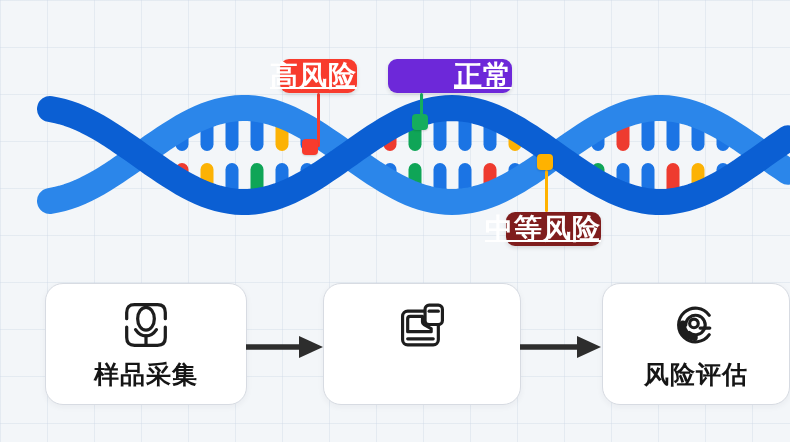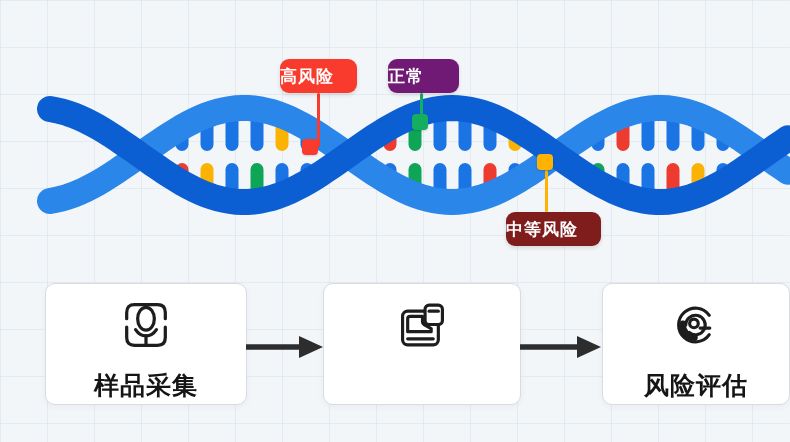--- a/index.html
+++ b/index.html
@@ -9,29 +9,29 @@
     background-color:#f3f6f9;
     background-image:
       linear-gradient(to right, rgba(205,216,230,.40) 1px, transparent 1px),
       linear-gradient(to bottom, rgba(205,216,230,.40) 1px, transparent 1px);
     background-size:47px 47px;
   }
   #dna-svg{position:absolute;left:0;top:0;}
   .pointer-line{position:absolute;width:3px;border-radius:2px;}
   .risk-marker{position:absolute;width:16px;height:16px;border-radius:4px;box-shadow:0 1px 2px rgba(0,0,0,.15);}
   .risk-pill{
-    position:absolute;display:flex;align-items:center;justify-content:flex-start;
-    color:#ffffff;font-weight:700;font-size:17px;letter-spacing:1px;
-    border-radius:9px;box-shadow:0 2px 4px rgba(0,0,0,.12);white-space:nowrap;
+    position:absolute;display:flex;align-items:center;justify-content:flex-end;
+    color:#ffffff;font-weight:700;font-size:28px;letter-spacing:1px;
+    border-radius:9px;box-shadow:0 2px 4px rgba(0,0,0,.12);white-space:nowrap;text-decoration:underline;
   }
   .flow-box{
     position:absolute;background:var(--box_bg,#fff);
-    border:1.5px solid var(--box_border,#d7dbe2);border-radius:10px;
+    border:1.5px solid var(--box_border,#d7dbe2);border-radius:18px;
     box-shadow:0 2px 6px rgba(30,40,60,.05);
-    display:flex;flex-direction:column;align-items:center;gap:11px;
+    display:flex;flex-direction:column;align-items:center;
   }
   .flow-box .step-icon{margin-top:17px;}
   .flow-box .step-label{
     margin-top:9px;font-size:25px;font-weight:700;color:var(--title_color,#151515);letter-spacing:1px;
   }
   .flow-arrow{position:absolute;}
   .icon-stroke{fill:none;stroke:var(--icon_stroke,#1d1d1d);stroke-width:3.1;stroke-linecap:round;stroke-linejoin:round;}
 </style>
 </head>
 <body style="--background: #f3f6f9; --grid_line: #dde4ed; --strand_dark: #0b5fd3; --strand_light: #2b86ea; --rung_blue: #1b74e4; --rung_red: #ee3b2f; --rung_yellow: #fcb204; --rung_green: #0fa557; --label_red: #f83b2d; --label_green: #15ad5e; --label_yellow: #ffb200; --arrow: #2d2d2d; --box_border: #d7dbe2; --box_bg: #ffffff; --icon_stroke: #1d1d1d; --title_color: #151515;">
@@ -82,21 +82,21 @@
   <div class="pointer-line" style="left: 419.5px; top: 93px; height: 29px; background: rgb(21, 173, 94);"></div>
   <div class="pointer-line" style="left: 544.5px; top: 170px; height: 42px; background: rgb(255, 178, 0);"></div>
 
   <div class="risk-marker" style="left: 302px; top: 139px; background: rgb(248, 59, 45);"></div>
   <div class="risk-marker" style="left: 412px; top: 114px; background: rgb(21, 173, 94);"></div>
   <div class="risk-marker" style="left: 537px; top: 154px; background: rgb(255, 178, 0);"></div>
 
   <div class="risk-pill" style="left: 280px; top: 59px; width: 77px; height: 34px; background: rgb(248, 59, 45);">
       <span>高风险</span>
     </div>
-  <div class="risk-pill" style="left: 388px; top: 59px; width: 71px; height: 34px; background: #701a75;">
+  <div class="risk-pill" style="left: 388px; top: 59px; width: 82px; height: 34px; background: #6d28d9; padding-left: 42px;">
       <span>正常</span>
     </div>
   <div class="risk-pill" style="left: 506px; top: 212px; width: 95px; height: 34px; background: #7f1d1d;">
       <span>中等风险</span>
     </div>
 </div>
 
 <div>
 
   <div class="flow-box" style="left:45px;top:283px;width:200px;height:120px;">

